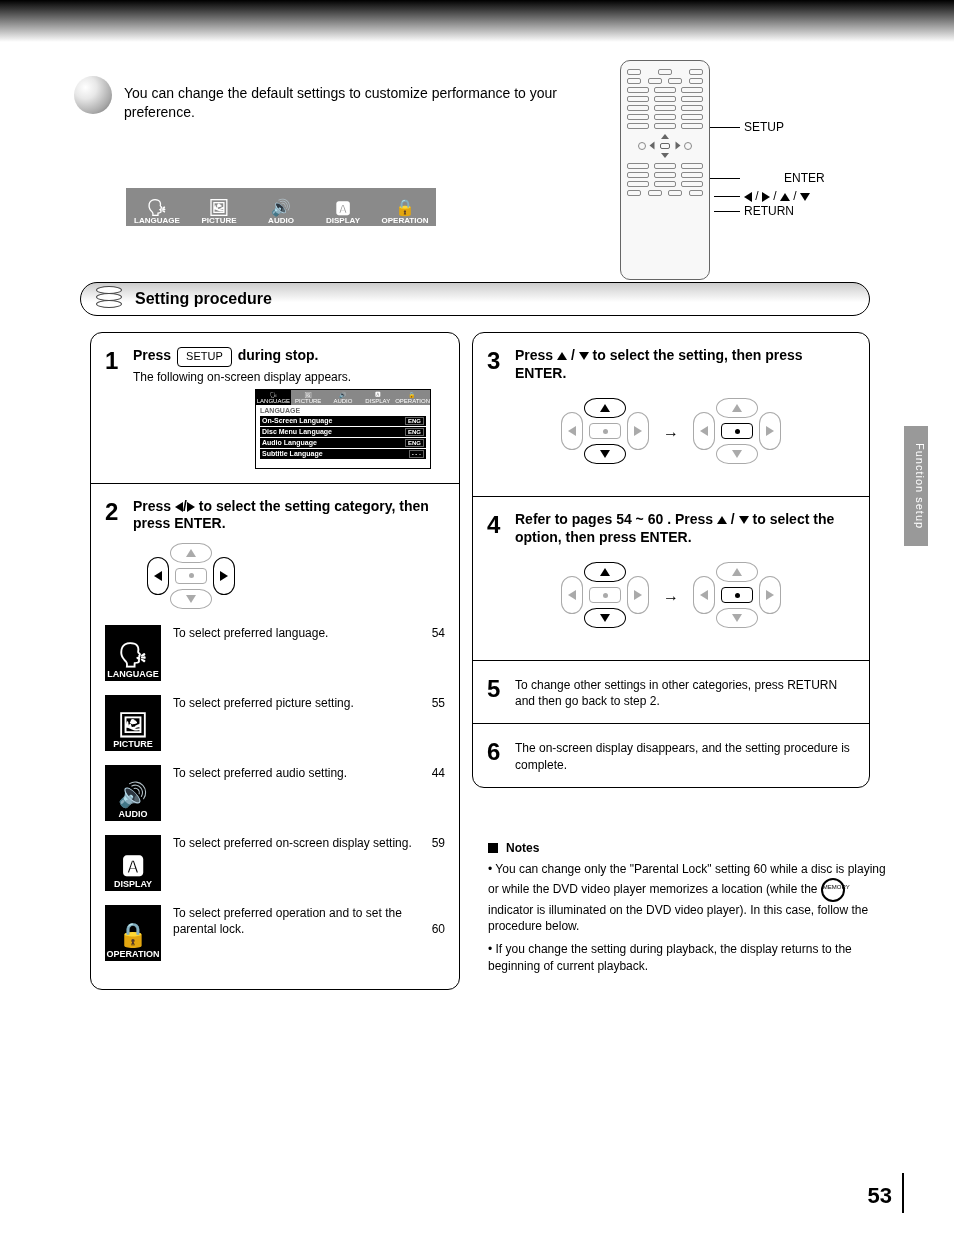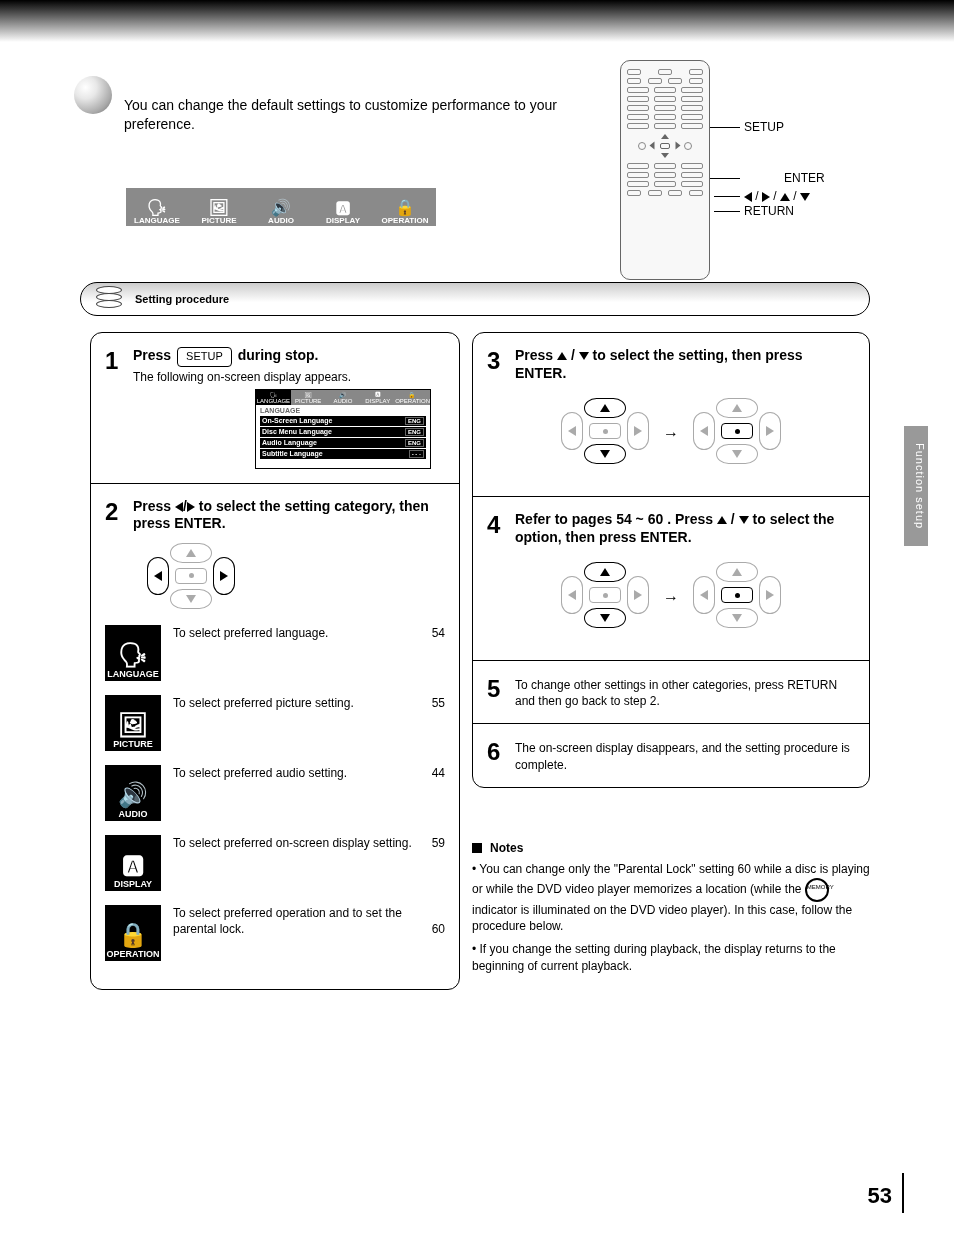--- a/index.html
+++ b/index.html
@@ -18,21 +18,21 @@
   }
   .sphere {
     width: 38px; height: 38px;
     border-radius: 50%;
     background: radial-gradient(circle at 30% 30%, #fff 0%, #e8e8e8 30%, #aaa 70%, #666 100%);
     position: absolute;
     left: 74px; top: 76px;
   }
   .title-block { position: absolute; left: 124px; top: 76px; }
   .title-main { font-size: 30px; font-weight: bold; letter-spacing: -0.5px; }
-  .title-sub { font-size: 14px; margin-top: 20px; line-height: 1.35; max-width: 470px; }
+  .title-sub { font-size: 14px; margin-top: 8px; line-height: 1.35; max-width: 470px; }
 
   .icon-row {
     position: absolute;
     left: 126px; top: 188px;
     display: flex;
     background: #8a8a8a;
     padding: 0;
   }
   .menu-icon-light, .menu-icon-dark {
     width: 62px; height: 38px;
@@ -204,21 +204,21 @@
   .big-icon .g { font-size: 24px; line-height: 28px; }
   .icon-desc { flex: 1; font-size: 12px; line-height: 1.35; }
   .icon-desc .pg { float: right; display: inline; }
 
   .dpad-pair {
     display: flex; align-items: center; justify-content: center;
     gap: 8px; margin: 6px 0;
   }
   .arrow-between { font-size: 16px; }
 
-  .notes { position: absolute; left: 472px; top: 840px; width: 398px; font-size: 12px; line-height: 1.4; }
+  .notes { position: absolute; left: 488px; top: 840px; width: 398px; font-size: 12px; line-height: 1.4; }
   .note-head { display: flex; align-items: center; gap: 8px; font-weight: bold; margin-bottom: 4px; }
   .blk-sq { width: 10px; height: 10px; background: #000; }
   .round-btn-inline { display:inline-block; width: 24px; height: 24px; border: 2px solid #000; border-radius: 50%; vertical-align: middle; text-align:center; font-size:6px; line-height:9px; padding-top:3px;}
 
   .sidebar-tab {
     position: absolute;
     right: 26px; top: 426px;
     width: 24px; height: 120px;
     background: #999;
     writing-mode: vertical-rl;
@@ -344,21 +344,21 @@
 <div class="label-line" style="left:710px;top:178px;width:30px"></div>
 <div class="remote-label" style="left:784px;top:171px">ENTER</div>
 <div class="label-line" style="left:714px;top:196px;width:26px"></div>
 <div class="remote-label" style="left:744px;top:189px">
   <span class="tri-inline l"></span> / <span class="tri-inline r"></span> / <span class="tri-inline u"></span> / <span class="tri-inline d"></span>
 </div>
 <div class="label-line" style="left:714px;top:211px;width:26px"></div>
 <div class="remote-label" style="left:744px;top:204px">RETURN</div>
 
 <div class="procedure-bar">
-  <span style="font-size:11px;font-weight:bold">Setting procedure</span>
+  <span style="font-size:16px;font-weight:bold">Setting procedure</span>
 </div>
 <div class="stack-icon">
   <div class="disc d1"></div>
     <div class="disc d2"></div>
     <div class="disc d3"></div>
 </div>
 
 <div class="left-col">
 
   <div style="display:flex">

